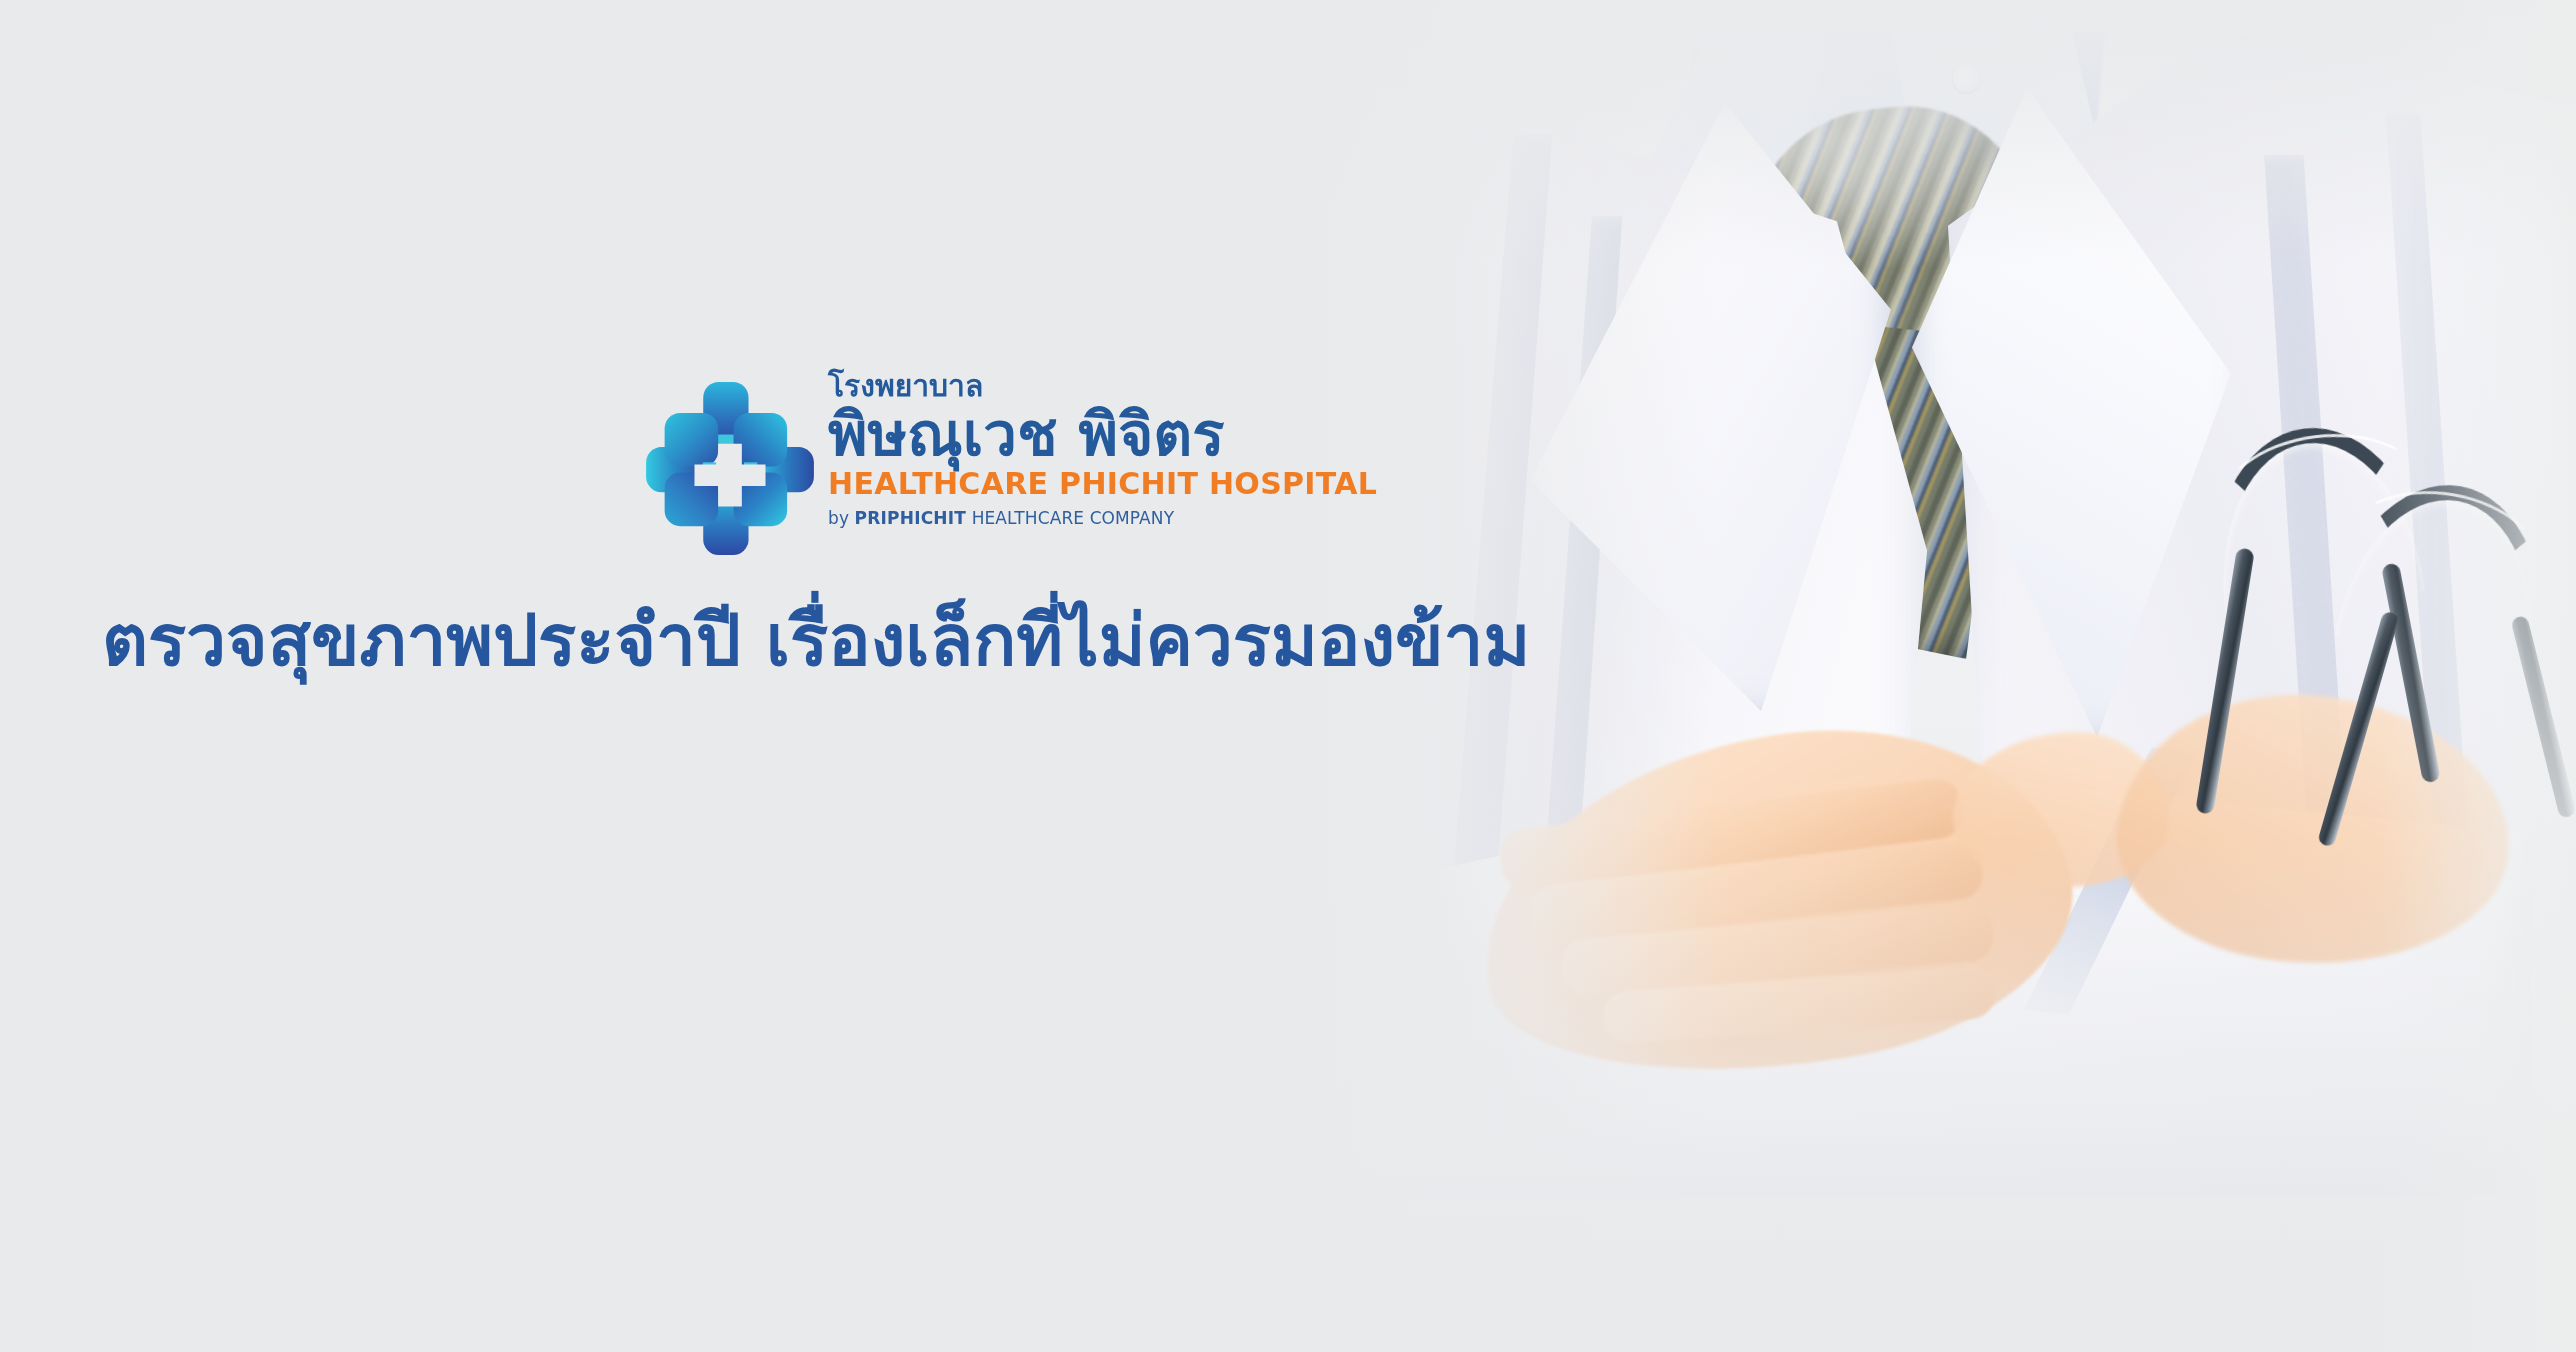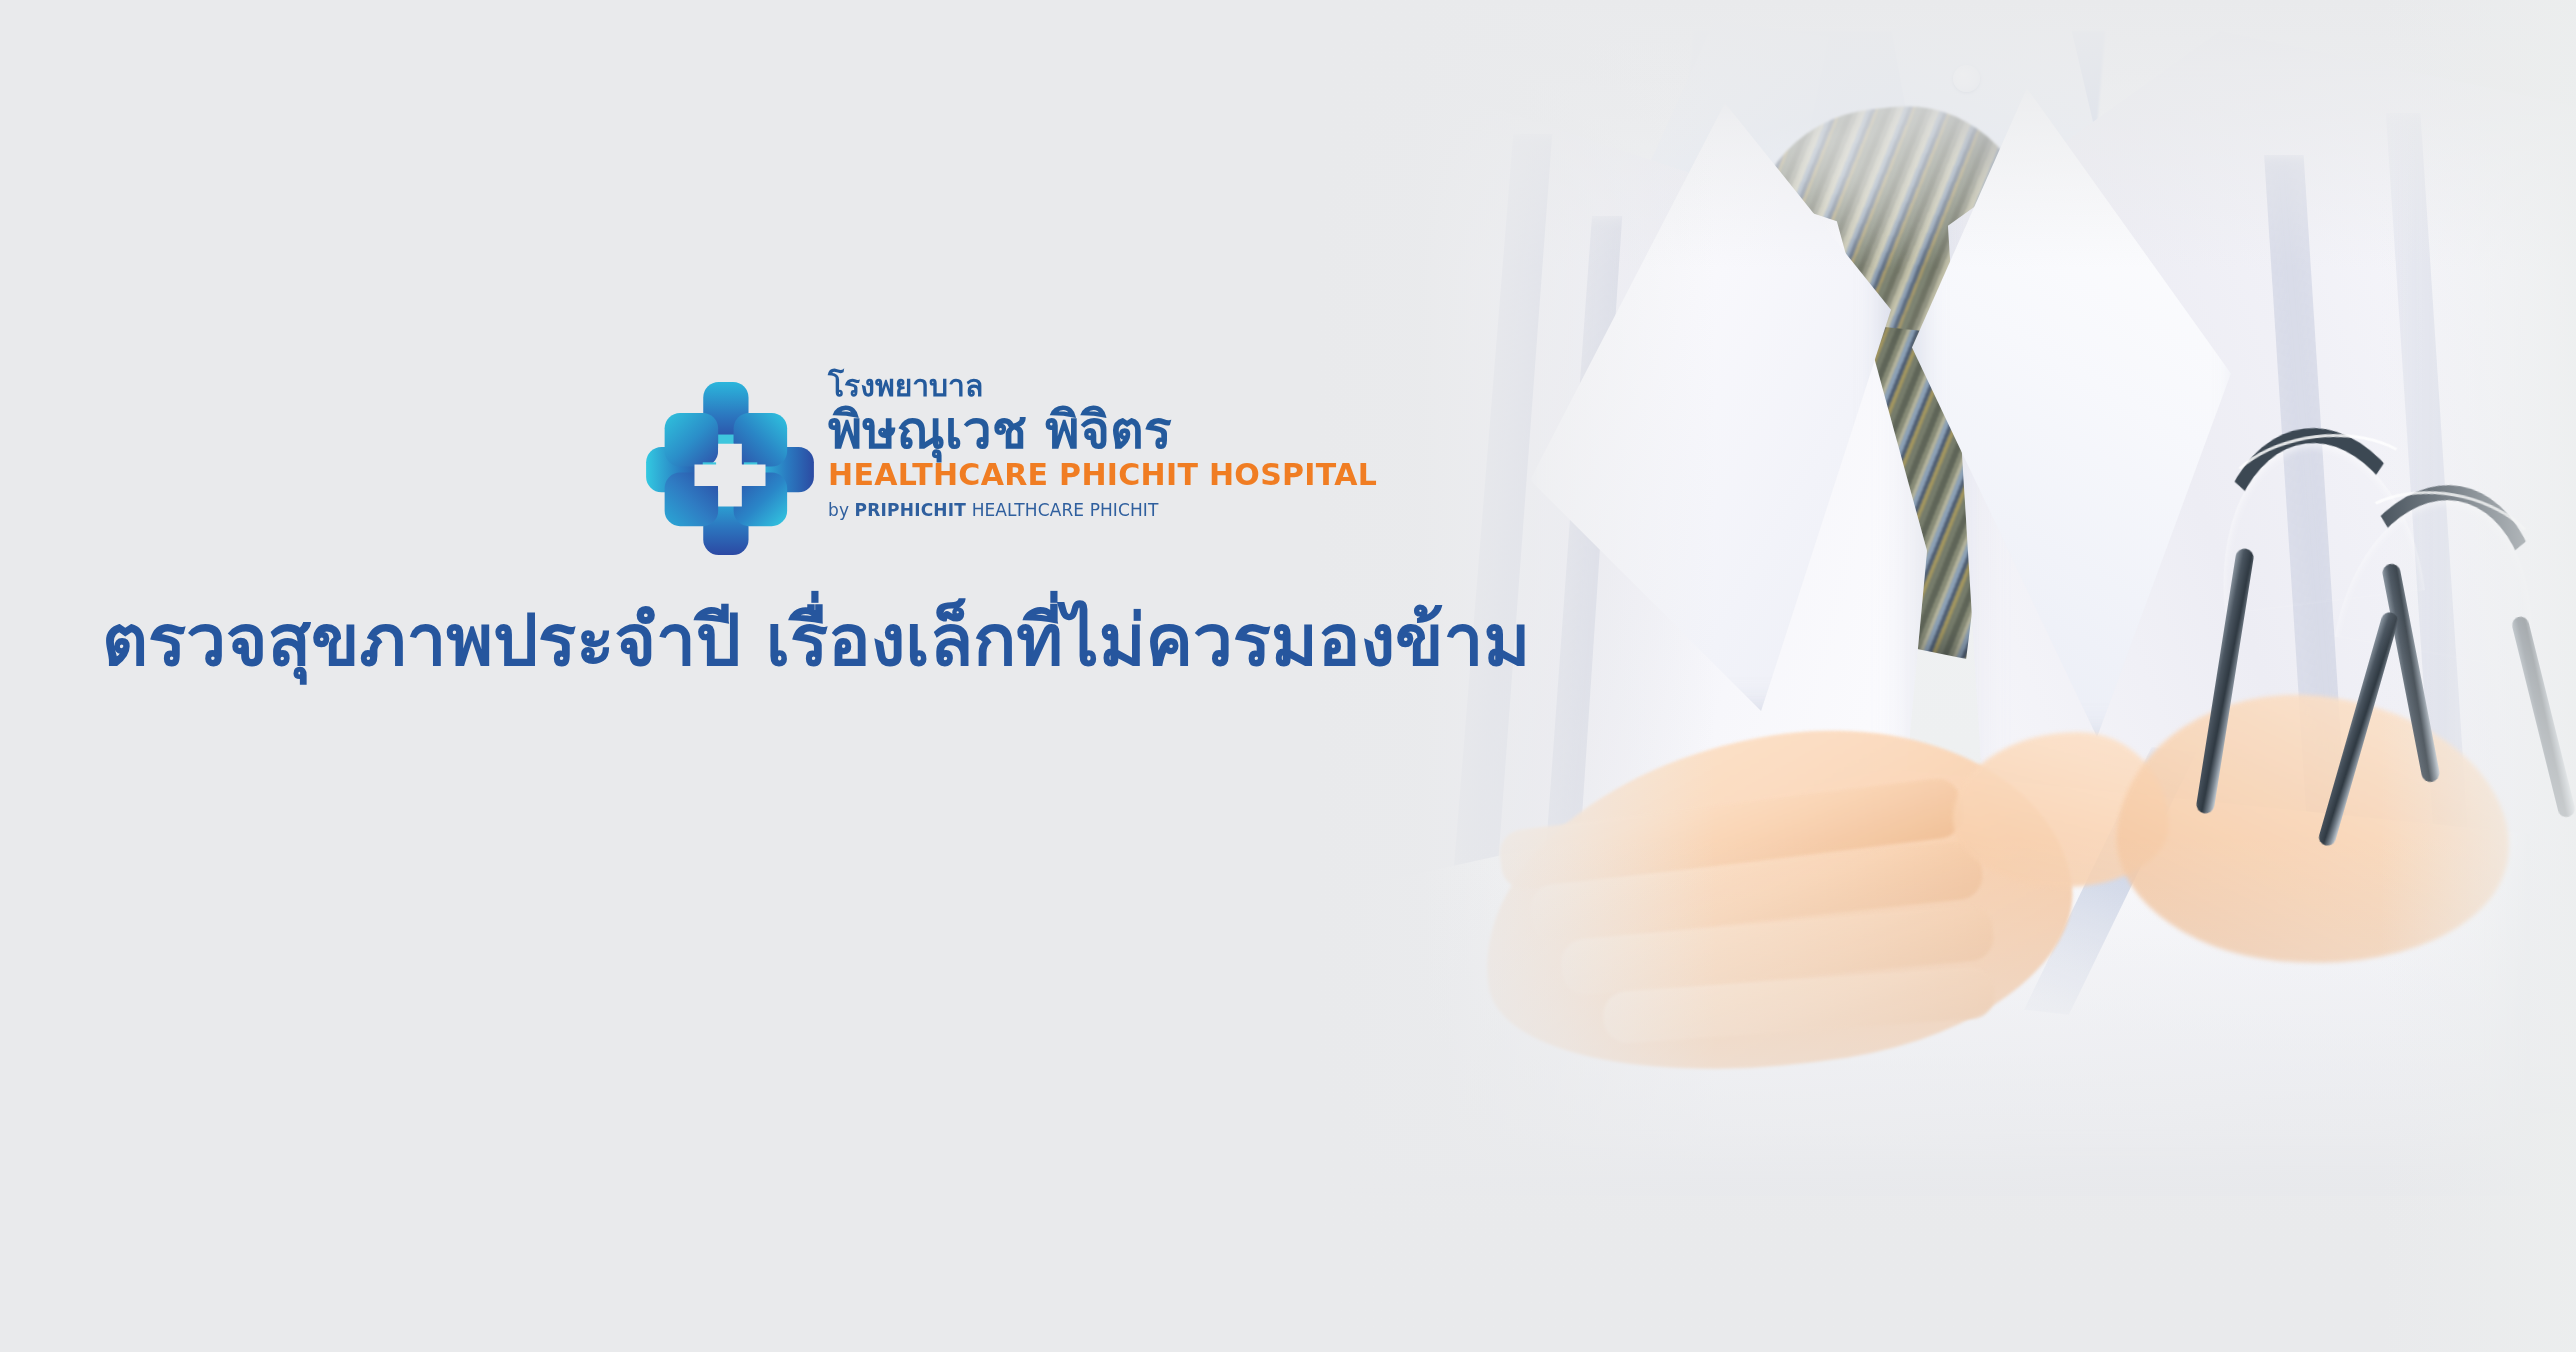--- a/index.html
+++ b/index.html
@@ -297,21 +297,21 @@
   }
   .logo-th-small {
     font-size:30px;
     font-weight:700;
     color:#245a9c;
     line-height:1;
     letter-spacing:0;
     white-space:nowrap;
   }
   .logo-th-big {
-    font-size:52px;
+    font-size:60px;
     font-weight:700;
     color:#245a9c;
     line-height:1.08;
     white-space:nowrap;
     margin-top:1px;
   }
   .logo-en {
     font-size:30px;
     font-weight:700;
     color:#f07d23;
@@ -460,21 +460,21 @@
 
         <path d="M142 122 h46 v40 h46 v42 h-46 v40 h-46 v-40 h-46 v-42 h46 z" fill="#e9eaec"></path>
       </svg>
     </div>
 
     <div id="logo-words">
       <div class="logo-th-small">โรงพยาบาล</div>
       <div class="logo-th-big">พิษณุเวช พิจิตร</div>
       <div class="logo-en">HEALTHCARE PHICHIT HOSPITAL</div>
       <div class="logo-by">
-        <span class="by-word">by</span><span>&nbsp;</span><span class="brand">PR</span><span class="brand gold-i">I</span><span class="brand">PHICHIT</span><span>&nbsp;</span><span class="tail">HEALTHCARE PHICHIT</span>
+        <span class="by-word">by</span><span>&nbsp;</span><span class="brand">PR</span><span class="brand gold-i">I</span><span class="brand">PHICHIT</span><span>&nbsp;</span><span class="tail">HEALTHCARE COMPANY</span>
       </div>
     </div>
   </div>
 
   <div id="headline">
     <div class="hl-line" id="hl-line-1">ตรวจสุขภาพประจำปี เรื่องเล็กที่ไม่ควรมองข้าม</div>
   </div>
 
 </div>
 

